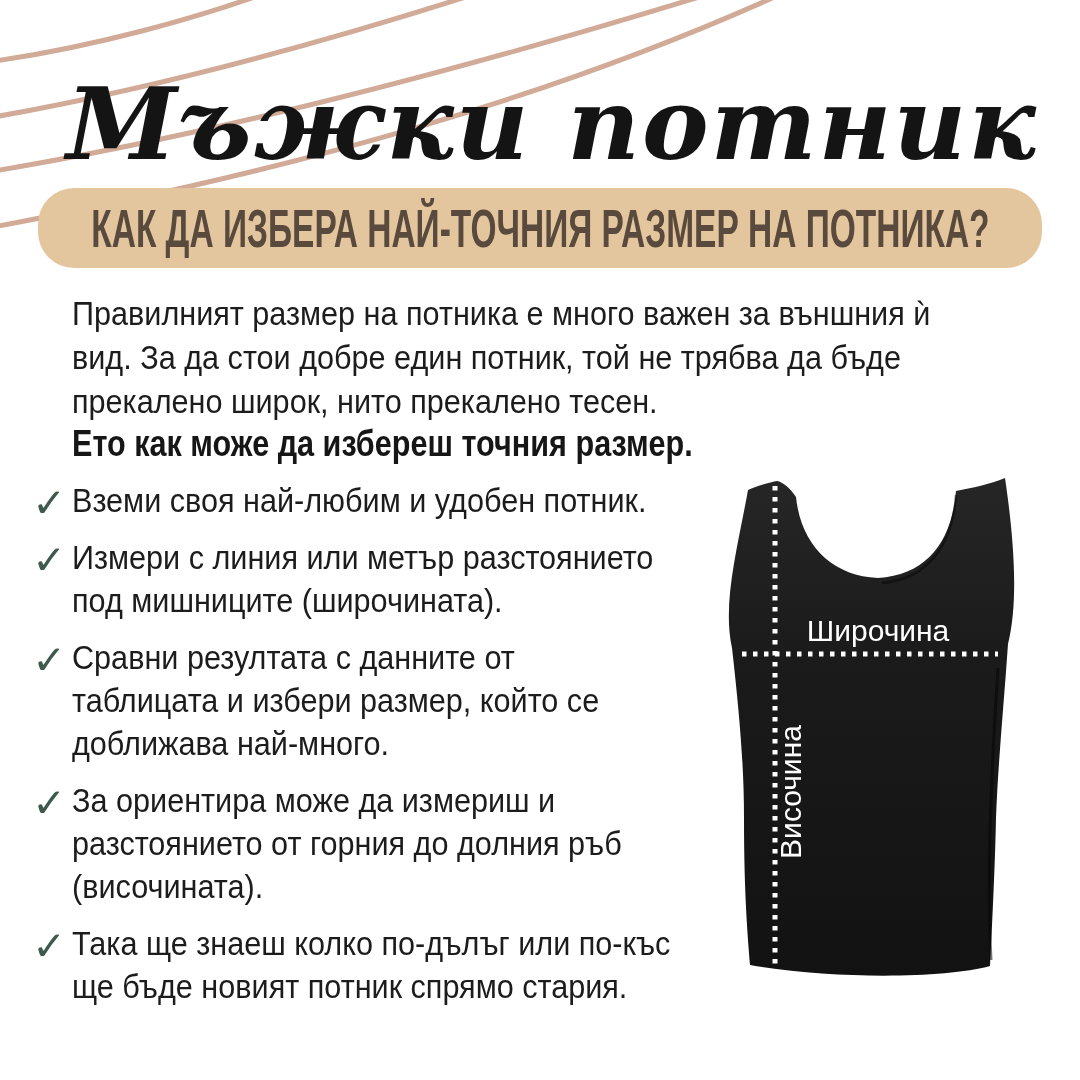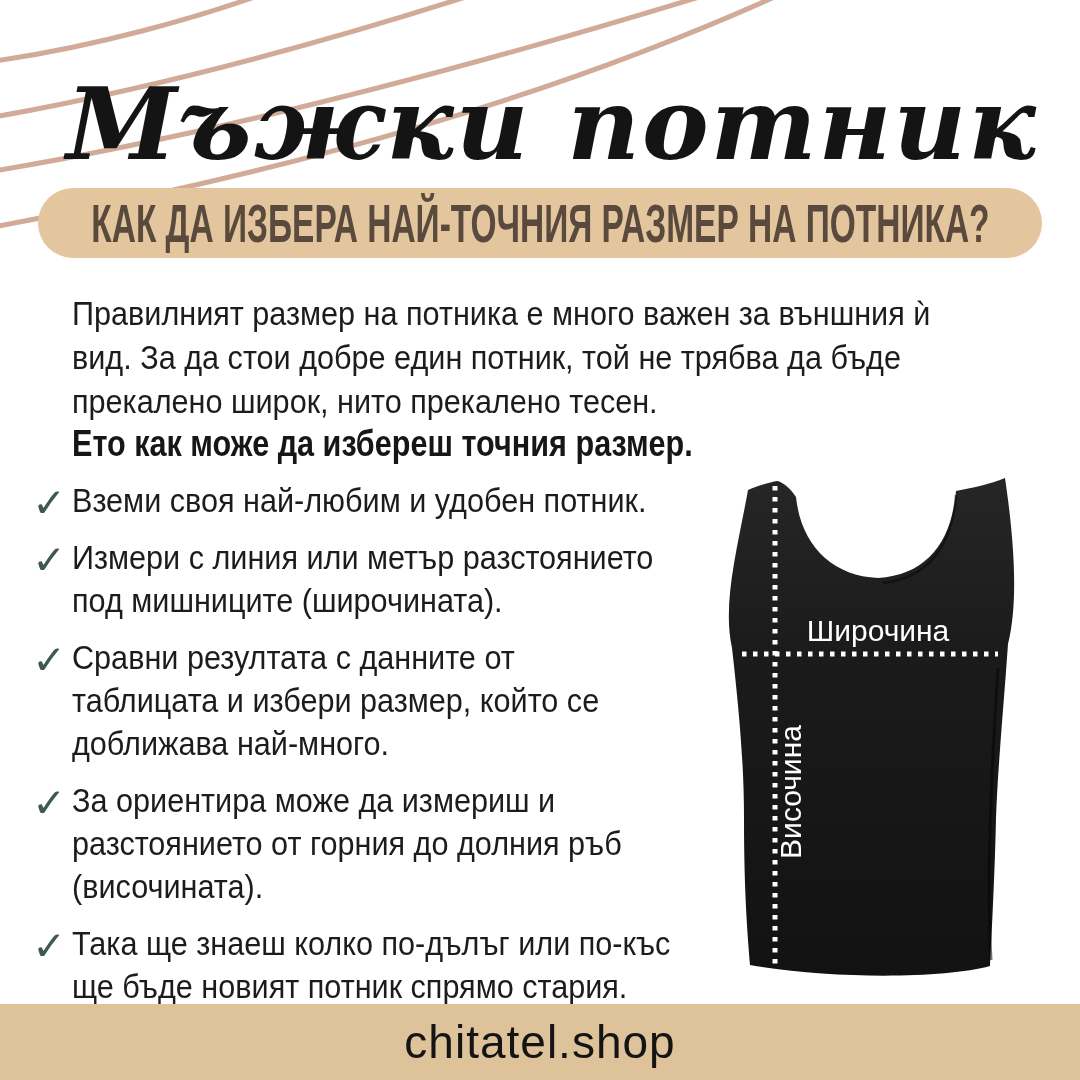--- a/index.html
+++ b/index.html
@@ -11,21 +11,21 @@
   
   .deco{position:absolute;left:0;top:0;}
   
   .title{
     position:absolute;left:0;right:0;top:72px;text-align:center;
     font-family:"DejaVu Serif", serif;font-style:italic;font-weight:700;
     font-size:100px;line-height:1.05;color:#141414;letter-spacing:2px;margin-left:24px;
   }
   
   .banner{
-    position:absolute;left:38px;top:188px;width:1004px;height:70px;
+    position:absolute;left:38px;top:188px;width:1004px;height:80px;
     background:#e3c69e;border-radius:36px;
     display:flex;align-items:center;justify-content:center;
   }
   .banner .banner-text{
     font-weight:700;font-size:54px;color:#594a3d;white-space:nowrap;
     transform:scaleX(.62);letter-spacing:0;
   }
   
   .intro{
     position:absolute;left:72px;top:291px;
@@ -139,17 +139,14 @@
         Z"></path>
       <path fill="none" stroke="#060606" stroke-width="3" opacity="0.55" d="M 300 200 C 292 320, 289 420, 293 492"></path>
       <path fill="none" stroke="#060606" stroke-width="2.5" opacity="0.5" d="M 258 27 C 255 74, 232 111, 184 115"></path>
       <line x1="77" y1="18" x2="77" y2="508" stroke="#ffffff" stroke-width="5" stroke-dasharray="4.5 6.5"></line>
       <line x1="44" y1="186" x2="300" y2="186" stroke="#ffffff" stroke-width="5" stroke-dasharray="4.5 6.5"></line>
       <text class="measure-label" x="180" y="173" text-anchor="middle">Широчина</text>
       <text class="measure-label" transform="translate(103 324) rotate(-90)" text-anchor="middle">Височина</text>
     </svg>
   </div>
 
-  <div class="footer">
-    <span class="brand">chitatel.shop</span>
-  </div>
 
 </div>
 
 </body></html>

